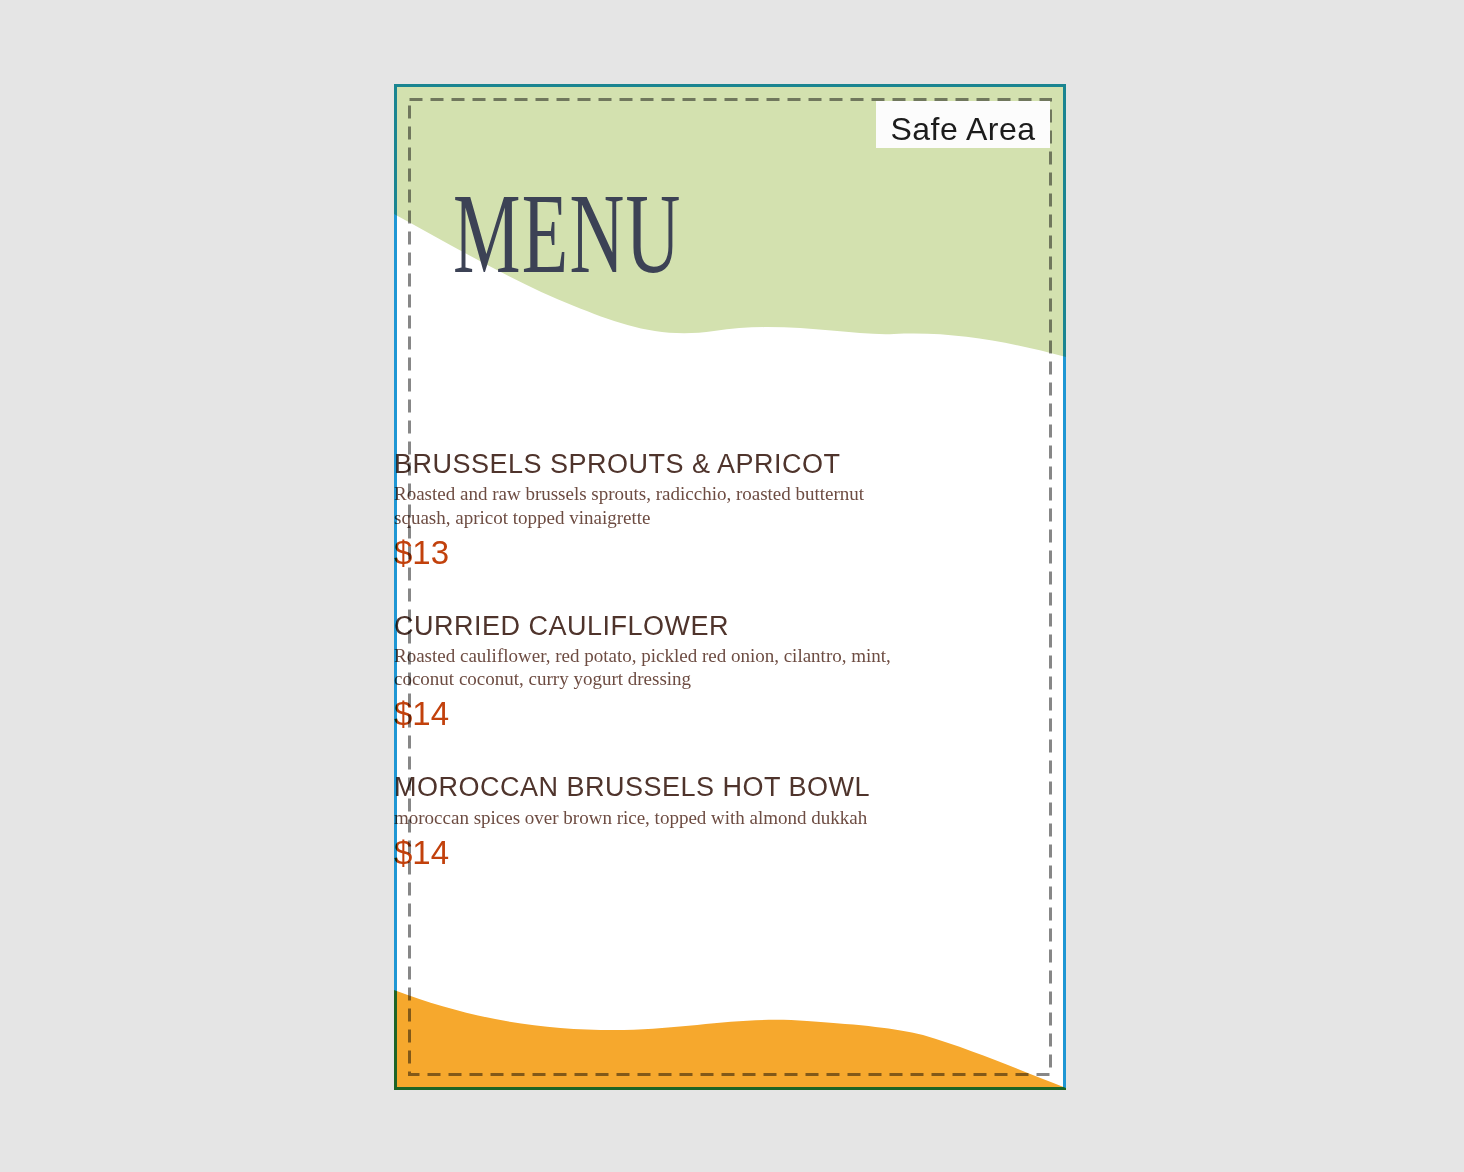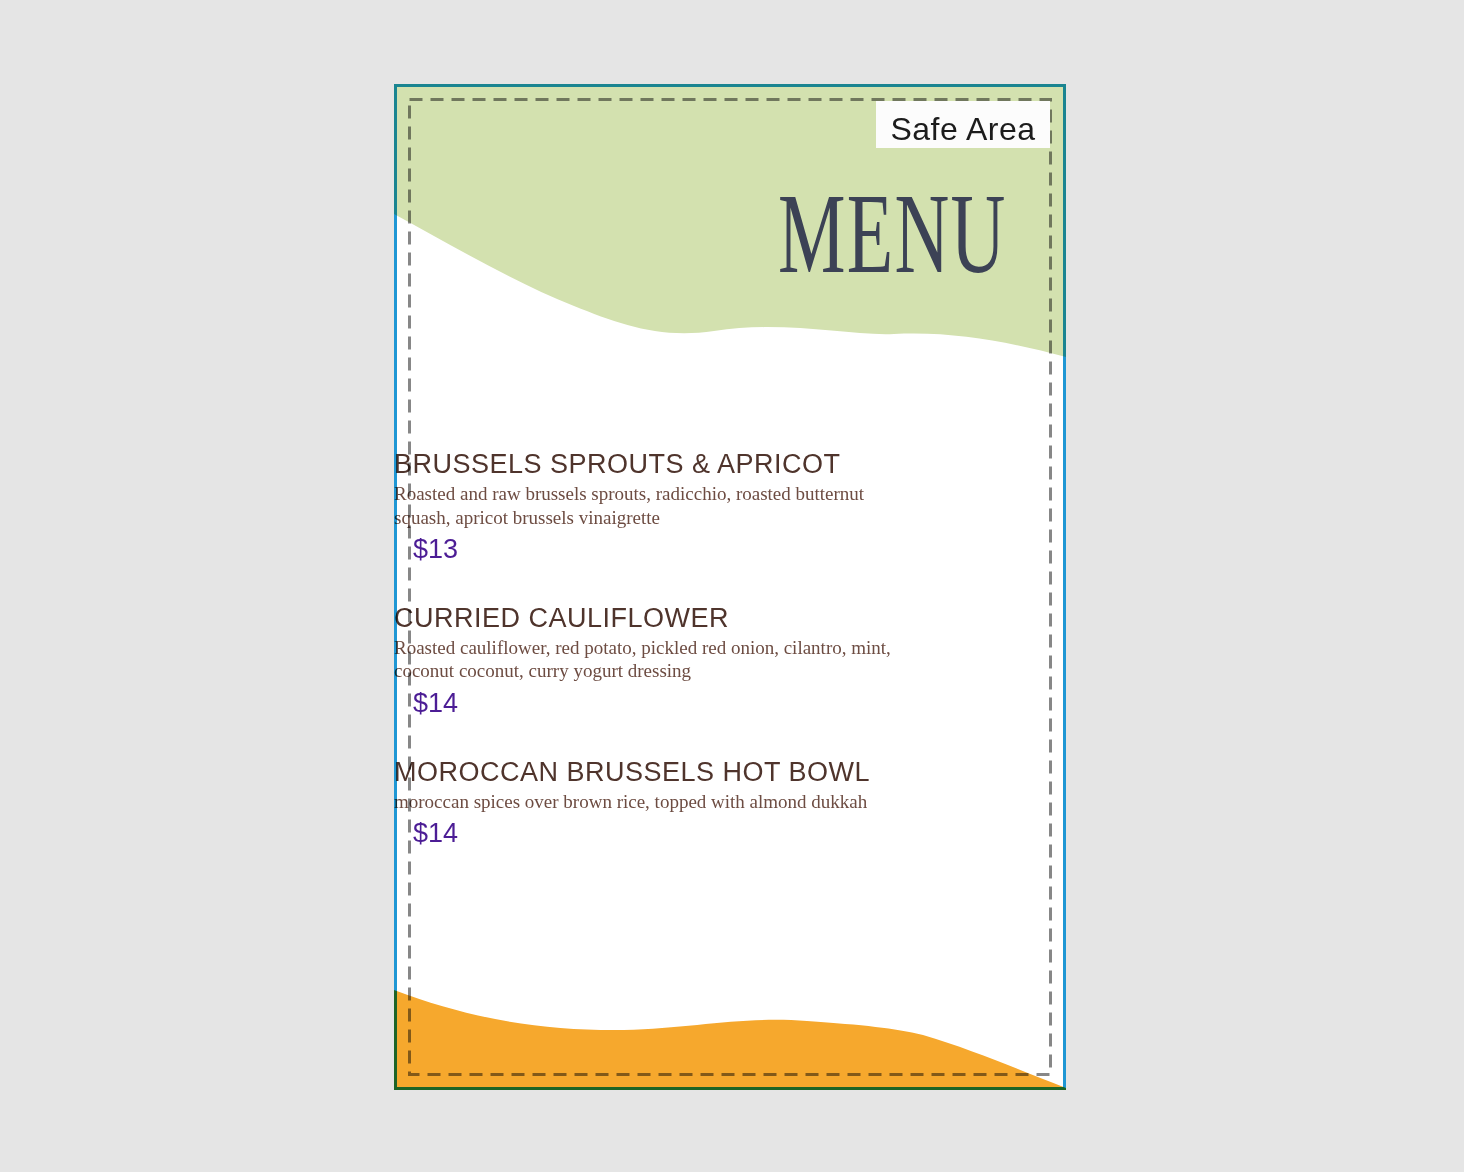--- a/index.html
+++ b/index.html
@@ -25,41 +25,41 @@
     border:3px solid #1f97d4; mix-blend-mode:multiply; pointer-events:none;
     box-sizing:border-box;
   }
   .safe-label {
     position:absolute; top:17px; right:16px; width:174px; height:47px;
     background:#fcfcfc; display:flex; align-items:flex-end; justify-content:center;
     font-size:32px; letter-spacing:0.5px; color:#1c1c1c;
   }
   .menu-title {
     position:absolute; top:92px; left:0; width:100%;
-    text-align:right; line-height:1;
+    text-align:left; line-height:1;
   }
   .menu-title span {
     display:inline-block;
     font-family:"Liberation Serif", serif;
     font-size:115px; letter-spacing:2px; color:#3c4255;
     transform:scale(0.66,1); transform-origin:center top;
   }
   .items {
     position:absolute; top:364px; left:0; width:100%; 
   }
   .item { margin-bottom:35px; }
   .item-name {
     font-size:27px; letter-spacing:0.5px; color:#4f342c; line-height:1.2;
   }
   .item-desc {
     font-family:Liberation Serif, serif;
     font-size:19px; line-height:1.22; color:#6d4c42; margin-top:2px;
   }
   .item-price {
-    font-size:27px; color:#4c1d95; margin-top:3px; line-height:1.3;padding-left:19px;
+    font-size:33px; color:#c2410c; margin-top:3px; line-height:1.3;
   }
 </style>
 </head>
 <body>
 
 <div class="stage">
   <div class="card">
 
     <svg class="blob-svg" viewBox="0 0 672 1006" aria-hidden="true">
       <path fill="#d3e1af" d="M0,0 L672,0 L672,273
@@ -78,21 +78,21 @@
     <div class="menu-title">
       <span>MENU</span>
     </div>
 
     <div class="items">
 
       <div class="item">
         <div class="item-name">BRUSSELS SPROUTS &amp; APRICOT</div>
         <div class="item-desc">
           <div>Roasted and raw brussels sprouts, radicchio, roasted butternut</div>
-          <div>squash, apricot brussels vinaigrette</div>
+          <div>squash, apricot topped vinaigrette</div>
         </div>
         <div class="item-price">$13</div>
       </div>
 
       <div class="item">
         <div class="item-name">CURRIED CAULIFLOWER</div>
         <div class="item-desc">
           <div>Roasted cauliflower, red potato, pickled red onion, cilantro, mint,</div>
           <div>coconut coconut, curry yogurt dressing</div>
         </div>

